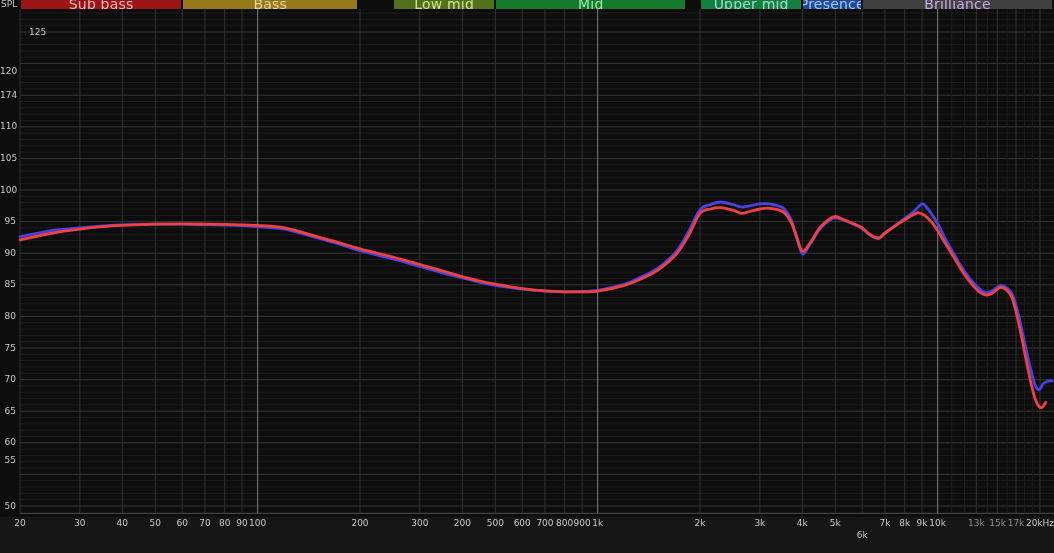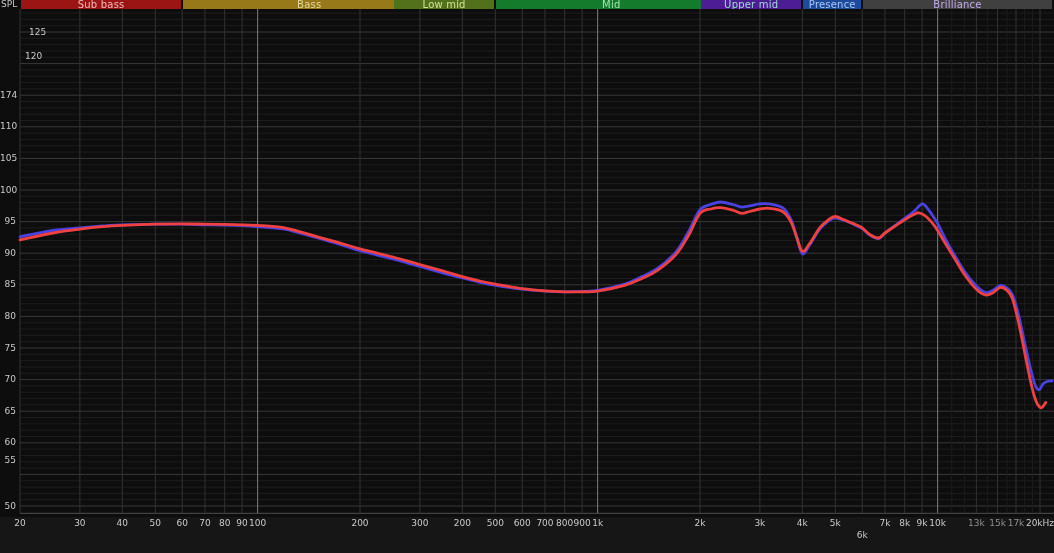--- a/index.html
+++ b/index.html
@@ -1,20 +1,20 @@
 <!DOCTYPE html>
 <html><head>
 <meta charset="utf-8">
 <style>
   html,body{margin:0;padding:0;background:#171717;}
   body{width:1054px;height:553px;overflow:hidden;font-family:"DejaVu Sans","Liberation Sans",sans-serif;}
   #stage{position:relative;width:1054px;height:553px;background:#161616;}
   svg{position:absolute;left:0;top:0;display:block;}
   .band{position:absolute;top:0;height:9px;display:flex;align-items:center;justify-content:center;overflow:hidden;}
-  .band span{font-size:10px;line-height:9px;letter-spacing:.2px;white-space:nowrap;transform:translateY(-0.5px);}
+  .band span{font-size:14px;line-height:9px;letter-spacing:.2px;white-space:nowrap;transform:translateY(-0.5px);}
   .ylab{position:absolute;left:0;width:16px;text-align:right;font-size:9px;color:#c9c9c9;line-height:11px;}
   .xlab{position:absolute;top:518px;font-size:9px;color:#c9c9c9;transform:translateX(-50%);white-space:nowrap;}
   .xlab.dim{color:#8f8f8f;}
   #spl{position:absolute;left:1px;top:0;font-size:9px;color:#c9c9c9;line-height:9px;}
 </style>
 </head>
 <body>
 
 <div id="stage">
   <svg id="plot" width="1054" height="553" viewBox="0 0 1054 553">
@@ -137,43 +137,43 @@
       <line x1="1016.0024347428596" y1="9" x2="1016.0024347428596" y2="513" stroke="#323232" stroke-width="1"></line>
       <line x1="1040" y1="9" x2="1040" y2="513" stroke="#323232" stroke-width="1"></line>
       <line x1="20" y1="513.5" x2="1054" y2="513.5" stroke="#424242" stroke-width="1"></line>
       <path d="M20.0 236.8C25.5 235.7 43.0 231.9 52.9 230.4C62.9 229.0 71.6 228.7 79.9 227.9C88.2 227.2 95.6 226.6 102.6 226.0C109.7 225.5 113.6 225.1 122.4 224.8C131.1 224.4 145.3 224.2 155.3 224.1C165.3 224.0 173.9 224.0 182.2 224.1C190.5 224.2 197.9 224.6 205.0 224.8C212.1 224.9 218.5 224.9 224.7 225.1C230.9 225.2 236.6 225.4 242.1 225.7C247.6 226.0 250.6 226.1 257.6 226.7C264.7 227.2 274.6 227.3 284.6 229.2C294.5 231.1 308.2 235.5 317.5 238.0C326.8 240.6 333.2 242.2 340.3 244.4C347.4 246.5 351.2 248.2 360.0 250.7C368.8 253.1 383.0 256.3 392.9 258.9C402.9 261.5 411.6 264.2 419.9 266.5C428.2 268.8 435.6 270.9 442.6 272.8C449.7 274.7 456.2 276.3 462.4 277.8C468.5 279.4 474.3 281.0 479.7 282.3C485.2 283.5 488.2 284.3 495.3 285.4C502.4 286.6 513.9 288.3 522.2 289.2C530.5 290.2 537.9 290.7 545.0 291.1C552.1 291.5 558.5 291.7 564.7 291.8C570.9 291.8 576.6 291.6 582.1 291.4C587.6 291.2 590.6 291.7 597.6 290.5C604.7 289.3 617.2 286.5 624.6 284.2C632.0 281.9 636.5 279.2 642.0 276.6C647.5 274.0 651.8 272.5 657.5 268.4C663.2 264.3 670.8 258.0 676.0 251.9C681.2 245.8 684.5 238.8 688.5 231.7C692.5 224.7 696.3 214.1 700.0 209.6C703.7 205.1 707.2 205.8 710.7 204.5C714.1 203.3 716.9 202.0 720.6 202.0C724.3 202.0 729.5 203.7 732.9 204.5C736.4 205.4 738.8 206.9 741.6 207.1C744.3 207.3 746.6 206.3 749.7 205.8C752.7 205.3 756.6 204.2 759.9 203.9C763.2 203.6 765.6 203.3 769.4 203.9C773.2 204.5 779.1 205.2 782.6 207.7C786.2 210.2 788.5 214.2 790.8 219.1C793.2 223.9 794.8 231.0 796.7 236.8C798.6 242.6 800.2 252.5 802.4 253.8C804.5 255.2 806.7 249.1 809.6 245.0C812.5 240.9 816.5 233.3 819.7 229.2C823.0 225.1 826.7 222.2 829.3 220.3C831.9 218.4 832.9 217.8 835.3 217.8C837.7 217.8 840.7 219.2 843.9 220.3C847.1 221.5 851.6 223.4 854.6 224.8C857.7 226.1 859.8 226.9 862.2 228.6C864.7 230.2 866.7 233.2 869.4 234.9C872.1 236.6 875.9 239.0 878.5 238.7C881.1 238.3 882.2 235.2 885.0 233.0C887.8 230.8 891.9 227.8 895.2 225.4C898.5 223.0 901.6 220.8 904.7 218.4C907.8 216.1 910.8 213.9 913.7 211.5C916.6 209.1 919.9 204.5 922.1 203.9C924.3 203.3 925.3 206.0 926.9 207.7C928.5 209.4 929.8 211.4 931.6 214.0C933.4 216.6 935.2 219.1 937.6 223.5C940.1 227.9 943.2 235.0 946.3 240.6C949.3 246.1 952.6 251.8 955.7 257.0C958.7 262.2 961.1 266.7 964.6 271.5C968.0 276.4 973.0 282.6 976.4 286.1C979.8 289.5 982.5 291.6 985.2 292.4C987.9 293.1 990.0 291.6 992.5 290.5C995.1 289.3 998.0 285.9 1000.4 285.4C1002.9 285.0 1005.0 286.4 1007.1 288.0C1009.1 289.5 1010.6 290.4 1012.5 294.9C1014.4 299.4 1016.6 307.3 1018.6 315.1C1020.6 322.9 1022.4 332.5 1024.4 341.7C1026.5 350.8 1029.0 362.7 1030.9 370.1C1032.7 377.5 1034.1 382.7 1035.5 385.9C1036.9 389.2 1038.0 390.0 1039.3 389.7C1040.5 389.4 1041.6 385.4 1042.9 384.0C1044.2 382.7 1045.7 382.0 1047.2 381.5C1048.7 381.0 1051.2 381.0 1052.0 380.9" fill="none" stroke="#4a42e0" stroke-width="2.8" stroke-linecap="round" stroke-linejoin="round"></path>
       <path d="M20.0 239.9C25.5 238.8 43.0 234.8 52.9 233.0C62.9 231.2 71.6 230.2 79.9 229.2C88.2 228.1 95.6 227.3 102.6 226.7C109.7 226.0 113.6 225.8 122.4 225.4C131.1 225.0 145.3 224.4 155.3 224.1C165.3 223.9 173.9 223.8 182.2 223.8C190.5 223.8 197.9 224.0 205.0 224.1C212.1 224.2 218.5 224.3 224.7 224.4C230.9 224.5 236.6 224.6 242.1 224.8C247.6 224.9 250.6 224.9 257.6 225.4C264.7 225.9 274.6 226.0 284.6 227.9C294.5 229.8 308.2 234.2 317.5 236.8C326.8 239.3 333.2 241.1 340.3 243.1C347.4 245.1 351.2 246.5 360.0 248.8C368.8 251.1 383.0 254.4 392.9 257.0C402.9 259.6 411.6 262.3 419.9 264.6C428.2 266.9 435.6 268.9 442.6 270.9C449.7 272.9 456.2 274.9 462.4 276.6C468.5 278.3 474.3 279.7 479.7 281.0C485.2 282.3 488.2 282.9 495.3 284.2C502.4 285.4 513.9 287.5 522.2 288.6C530.5 289.7 537.9 290.3 545.0 290.8C552.1 291.3 558.5 291.6 564.7 291.8C570.9 291.9 576.6 291.9 582.1 291.8C587.6 291.6 590.6 292.2 597.6 291.1C604.7 290.1 617.2 287.5 624.6 285.4C632.0 283.3 636.5 281.0 642.0 278.5C647.5 276.0 651.8 274.3 657.5 270.3C663.2 266.3 670.8 260.3 676.0 254.5C681.2 248.7 684.5 242.4 688.5 235.5C692.5 228.7 696.3 217.8 700.0 213.4C703.7 209.0 707.2 209.9 710.7 209.0C714.1 208.0 716.9 207.5 720.6 207.7C724.3 207.9 729.5 209.3 732.9 210.2C736.4 211.2 738.8 213.2 741.6 213.4C744.3 213.6 746.6 212.2 749.7 211.5C752.7 210.8 756.6 209.5 759.9 209.0C763.2 208.4 765.6 207.9 769.4 208.3C773.2 208.7 779.1 209.3 782.6 211.5C786.2 213.7 788.5 217.3 790.8 221.6C793.2 225.9 794.8 232.4 796.7 237.4C798.6 242.4 800.2 250.3 802.4 251.3C804.5 252.4 806.7 247.6 809.6 243.7C812.5 239.8 816.5 232.0 819.7 227.9C823.0 223.8 826.7 221.0 829.3 219.1C831.9 217.2 832.9 216.4 835.3 216.5C837.7 216.6 840.7 218.4 843.9 219.7C847.1 221.0 851.6 222.8 854.6 224.1C857.7 225.5 859.8 226.2 862.2 227.9C864.7 229.6 866.7 232.6 869.4 234.2C872.1 235.9 875.9 238.2 878.5 238.0C881.1 237.8 882.2 235.0 885.0 233.0C887.8 231.0 891.9 228.2 895.2 226.0C898.5 223.8 901.6 221.6 904.7 219.7C907.8 217.8 911.3 215.8 913.7 214.6C916.0 213.5 916.8 212.5 918.8 212.8C920.7 213.0 923.2 214.3 925.3 215.9C927.5 217.5 929.6 219.8 931.6 222.2C933.7 224.7 935.2 226.7 937.6 230.4C940.1 234.2 943.2 240.0 946.3 245.0C949.3 249.9 952.6 255.2 955.7 260.2C958.7 265.1 961.1 269.8 964.6 274.7C968.0 279.5 973.0 285.9 976.4 289.2C979.8 292.6 982.5 294.3 985.2 294.9C987.9 295.5 990.0 294.3 992.5 293.0C995.1 291.8 998.0 287.7 1000.4 287.3C1002.9 286.9 1005.0 288.6 1007.1 290.5C1009.1 292.4 1010.6 293.3 1012.5 298.7C1014.4 304.1 1016.6 314.0 1018.6 322.7C1020.6 331.5 1022.4 341.2 1024.4 351.2C1026.5 361.2 1029.0 374.6 1030.9 382.8C1032.7 390.9 1034.1 395.8 1035.5 399.8C1036.9 403.8 1038.1 405.5 1039.3 406.8C1040.4 408.0 1041.1 408.1 1042.2 407.4C1043.3 406.7 1045.2 403.2 1045.8 402.4" fill="none" stroke="#ef4141" stroke-width="2.8" stroke-linecap="round" stroke-linejoin="round"></path>
     </svg>
   <div id="bands">
       <div class="band" style="left: 21px; width: 160.221px; background: rgb(156, 21, 21);">
         <span style="color: rgb(239, 185, 185);">Sub bass</span>
       </div>
-      <div class="band" style="left: 183.221px; width: 252px; background: rgb(151, 121, 26);">
+      <div class="band" style="left: 183.221px; width: 174px; background: rgb(151, 121, 26);">
         <span style="color: rgb(229, 214, 156);">Bass</span>
       </div>
       <div class="band" style="left: 393.949px; width: 100.35px; background: rgb(83, 112, 26);">
         <span style="color: rgb(207, 224, 154);">Low mid</span>
       </div>
-      <div class="band" style="left: 496.3px; width: 230px; background: rgb(19, 123, 43);">
+      <div class="band" style="left: 496.3px; width: 189px; background: rgb(19, 123, 43);">
         <span style="color: rgb(164, 226, 174);">Mid</span>
       </div>
-      <div class="band" style="left: 701px; width: 100.35px; background: #4c1d95;">
+      <div class="band" style="left: 701px; width: 100.35px; background: #15803d;">
         <span style="color: rgb(159, 220, 210);">Upper mid</span>
       </div>
       <div class="band" style="left: 803.35px; width: 57.871px; background: rgb(28, 74, 156);">
         <span style="color: rgb(170, 198, 240);">Presence</span>
       </div>
       <div class="band" style="left: 863.221px; width: 188.504px; background: #404040;">
         <span style="color: rgb(195, 170, 236);">Brilliance</span>
       </div>
     </div>
   <span id="spl">SPL</span>
   <div id="ylabels">
       <span class="ylab" style="top: 26.5px; padding-left: 29px;">125</span>
-      <span class="ylab" style="top: 51px; padding-left: 25px;">120</span>
+      <span class="ylab" style="top: 66px;">120</span>
       <span class="ylab" style="top: 89.7px;">174</span>
       <span class="ylab" style="top: 121.3px;">110</span>
       <span class="ylab" style="top: 152.9px;">105</span>
       <span class="ylab" style="top: 184.5px;">100</span>
       <span class="ylab" style="top: 216.1px;">95</span>
       <span class="ylab" style="top: 247.7px;">90</span>
       <span class="ylab" style="top: 279.3px;">85</span>
       <span class="ylab" style="top: 310.9px;">80</span>
       <span class="ylab" style="top: 342.5px;">75</span>
       <span class="ylab" style="top: 374.1px;">70</span>

